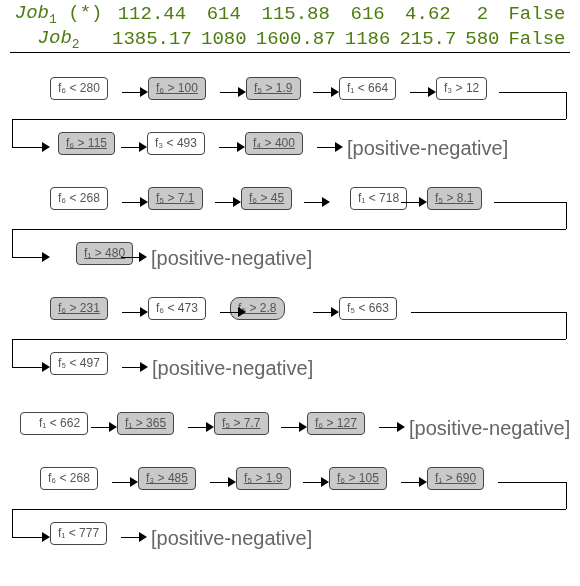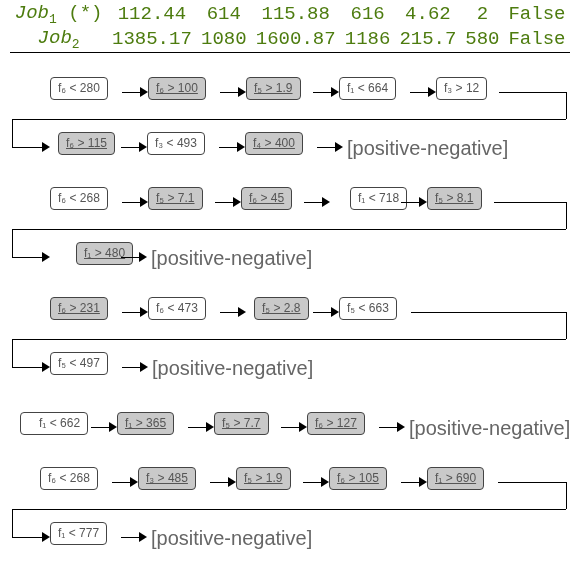--- a/index.html
+++ b/index.html
@@ -122,21 +122,21 @@
     <div class="tri-r" style="left: 130px; top: 120px;"></div>
     <div class="ah" style="left: 205px; top: 125px; width: 18px;"></div>
     <div class="tri-r" style="left: 223px; top: 120px;"></div>
     <div class="ah" style="left: 294px; top: 125px; width: 18px;"></div>
     <div class="tri-r" style="left: 312px; top: 120px;"></div>
     <div class="ah" style="left: 391px; top: 125px; width: 18px;"></div>
     <div class="tri-r" style="left: 409px; top: 120px;"></div>
     <div class="node shaded" style="left: 40px; top: 165px; margin-left: 26px;">f₁ &gt; 480</div>
     <div class="node shaded" style="left: 40px; top: 220px;">f₆ &gt; 231</div>
     <div class="node" style="left: 138px; top: 220px;">f₆ &lt; 473</div>
-    <div class="node shaded" style="left: 244px; top: 220px;">f₅ &gt; 2.8</div>
+    <div class="node shaded" style="left: 220px; top: 220px; border-radius: 9px;">f₅ &gt; 2.8</div>
     <div class="node" style="left: 329px; top: 220px;">f₅ &lt; 663</div>
     <div class="ah" style="left: 112px; top: 235px; width: 18px;"></div>
     <div class="tri-r" style="left: 130px; top: 230px;"></div>
     <div class="ah" style="left: 210px; top: 235px; width: 18px;"></div>
     <div class="tri-r" style="left: 228px; top: 230px;"></div>
     <div class="ah" style="left: 303px; top: 235px; width: 18px;"></div>
     <div class="tri-r" style="left: 321px; top: 230px;"></div>
     <div class="node" style="left: 40px; top: 275px;">f₅ &lt; 497</div>
     <div class="node" style="left: 10px; top: 335px; padding-left: 18px;">f₁ &lt; 662</div>
     <div class="node shaded" style="left: 107px; top: 335px;">f₁ &gt; 365</div>

